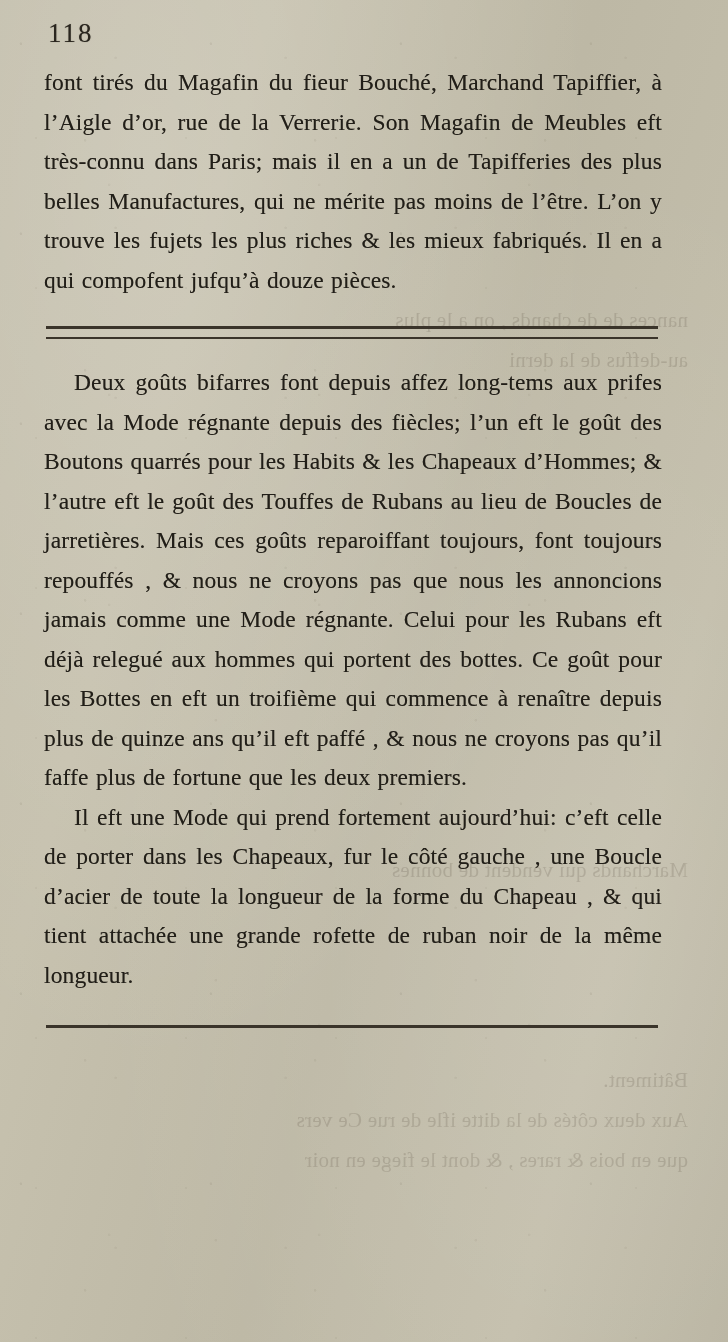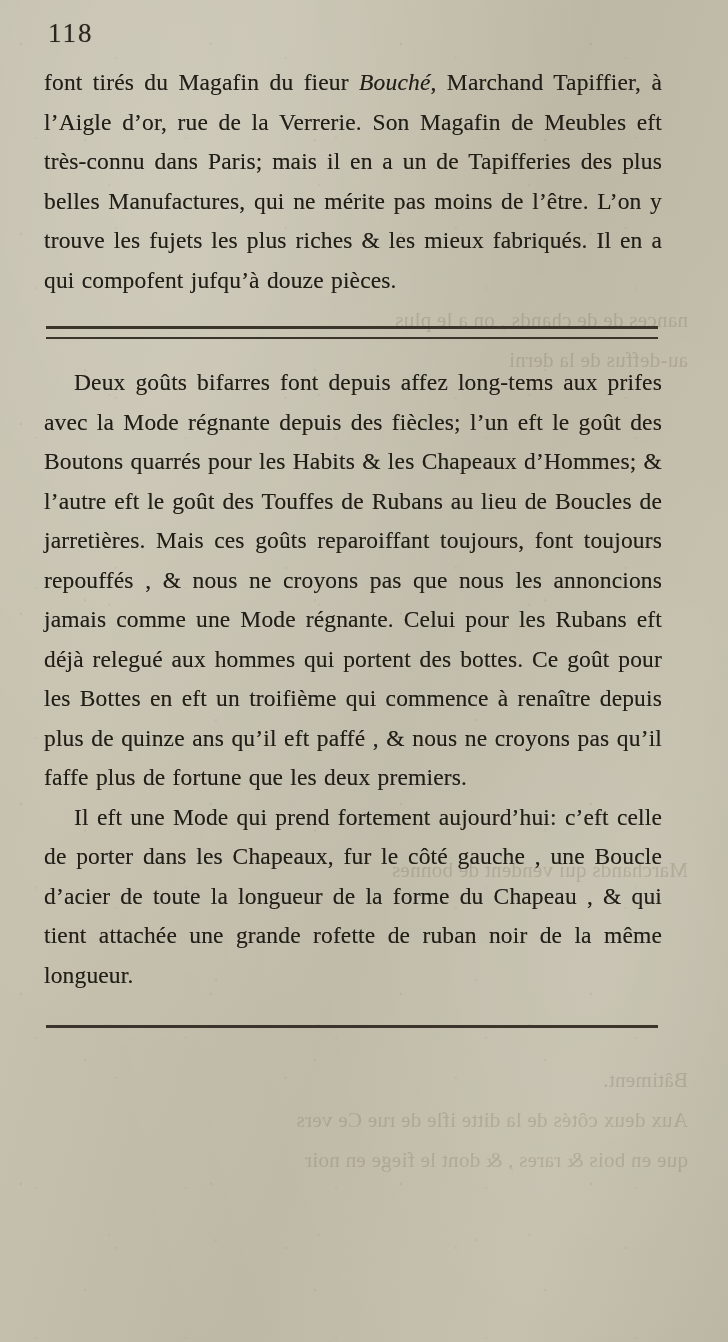--- a/index.html
+++ b/index.html
@@ -84,21 +84,21 @@
     height: 8px;
     border-top: 3px solid #3a342a;
     border-bottom: 2px solid #3a342a;
     background: transparent;
   }
   .rule-single {
     margin: 30px 4px 26px 2px;
     height: 0;
     border-top: 3px solid #3a342a;
   }
-  .it { font-style: italic; }
+  .it { }
   .sec { }
 </style>
 </head>
 <body>
 
 <div class="page">
 
   <div class="bleed" style="top:300px">nances de de chands , on a le plus</div>
   <div class="bleed" style="top:340px">au-deffus de la derni</div>
   <div class="bleed" style="top:850px">Marchands qui vendent de bonnes</div>

